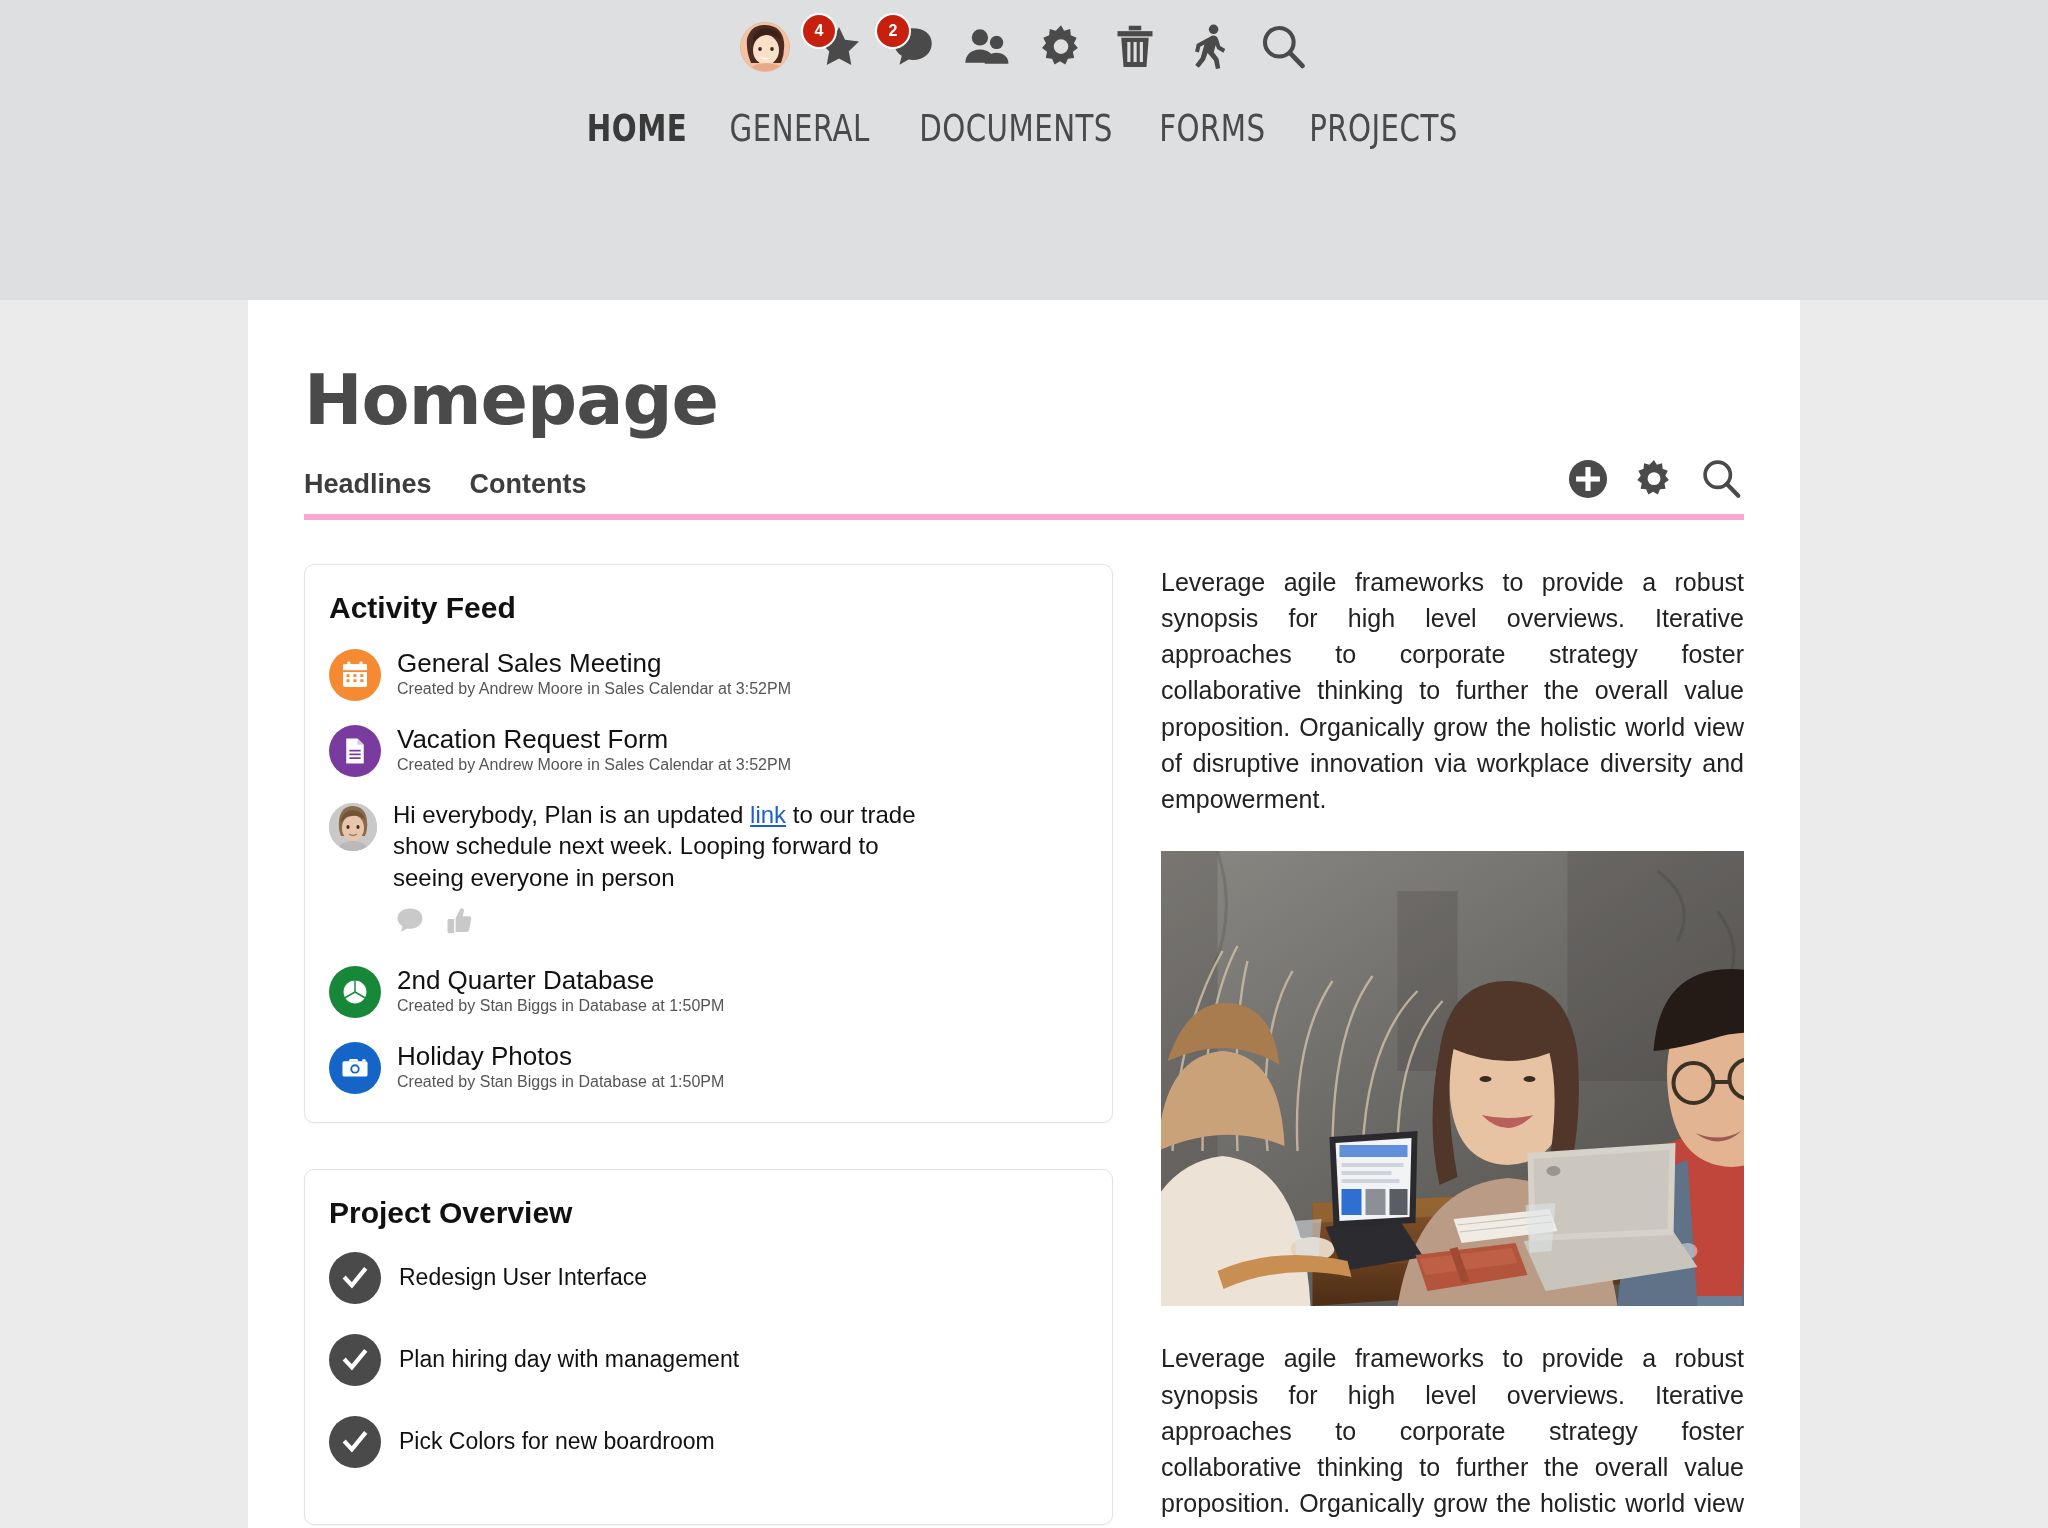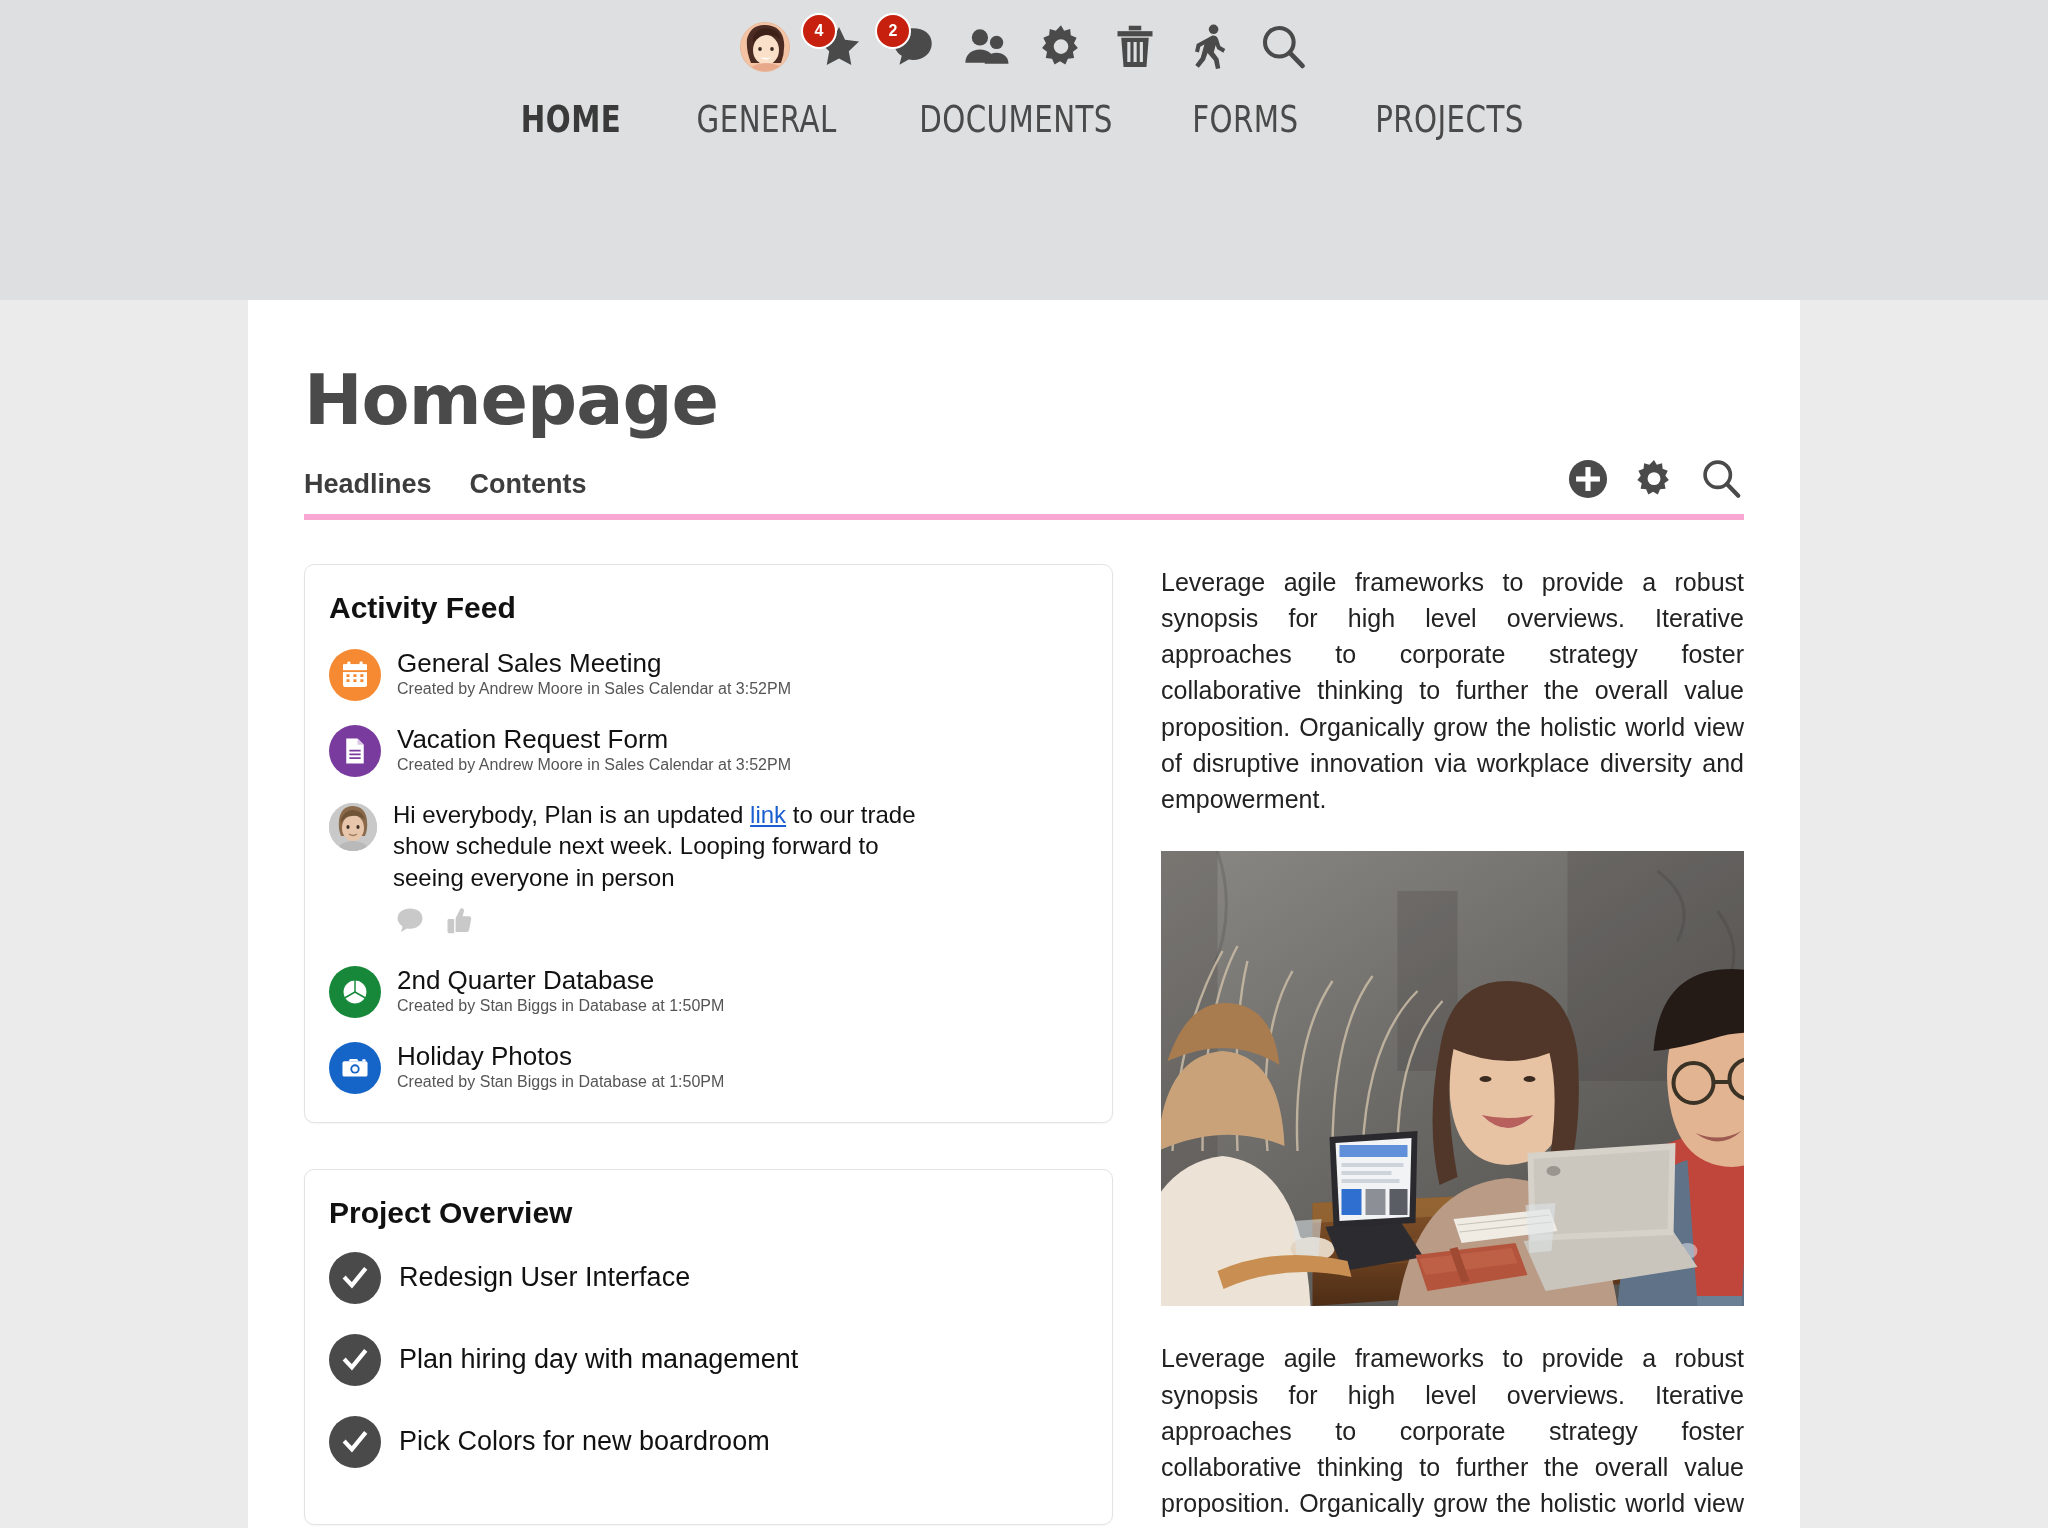--- a/index.html
+++ b/index.html
@@ -63,23 +63,23 @@
     border: 2px solid #ffffff;
     color: #fff;
     font-size: 16px; font-weight: bold;
     display: flex; align-items: center; justify-content: center;
     z-index: 4;
     font-family: "Liberation Sans", sans-serif;
   }
 
   
   .main-nav {
-    margin-top: 20px;
+    margin-top: 29px;
     display: flex; align-items: center;
-    gap: 59px;
+    gap: 26px;
   }
   .nav-link {
     font-family: "DejaVu Sans Condensed", "Liberation Sans Narrow", "Liberation Sans", sans-serif;
     font-size: 37px;
     color: #4a4a4a;
     letter-spacing: 0.5px;
     text-decoration: none;
     cursor: pointer;
     transform: scaleX(0.88);
     transform-origin: center;
@@ -188,21 +188,21 @@
   .check-row {
     display: flex; align-items: center; gap: 18px;
     margin-bottom: 30px;
   }
   .check-circle {
     width: 52px; height: 52px; border-radius: 50%;
     background: #4a4a4a; flex: none;
     display: flex; align-items: center; justify-content: center;
   }
   .check-label {
-    font-size: 27px; color: #111;
+    font-size: 23px; color: #111;
     font-family: "Liberation Sans", sans-serif;
   }
 
   
   .lead-para {
     font-size: 25px; color: #222;
     line-height: 1.45; text-align: justify;
     font-family: "Liberation Sans", sans-serif;
   }
   .photo-frame {

